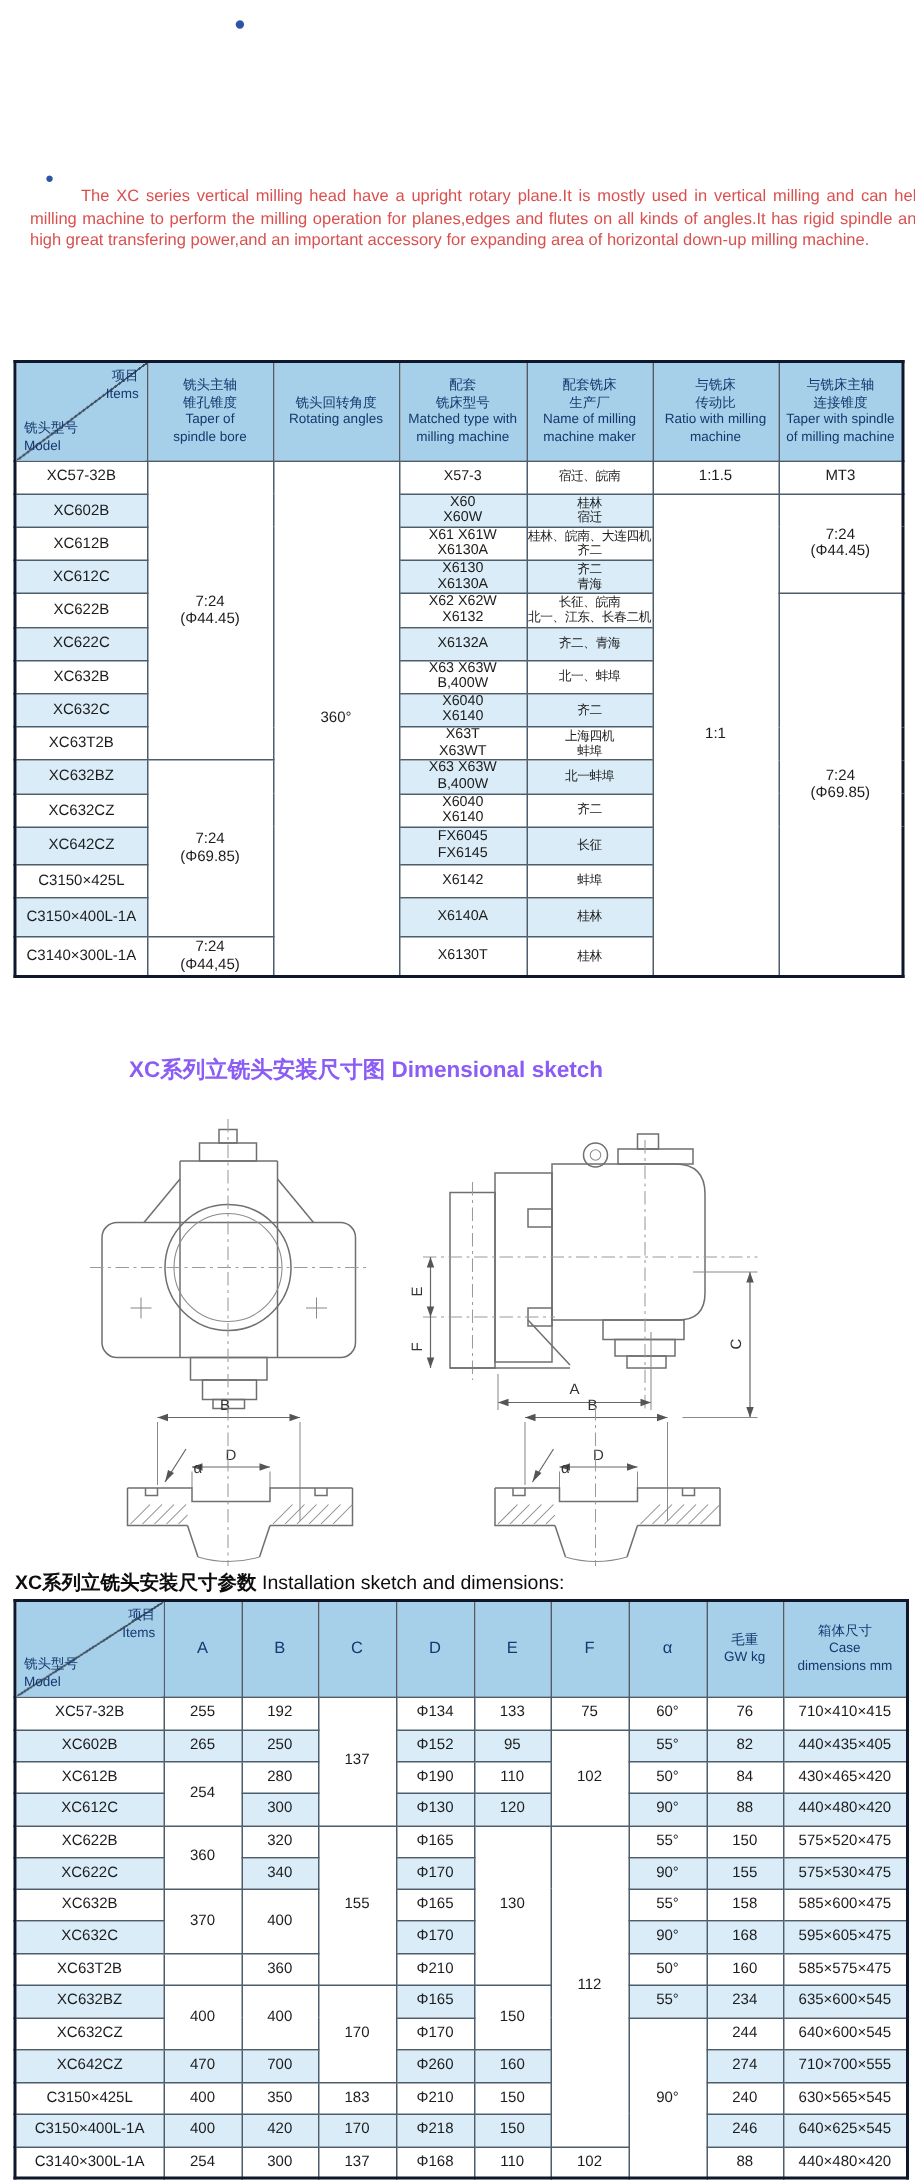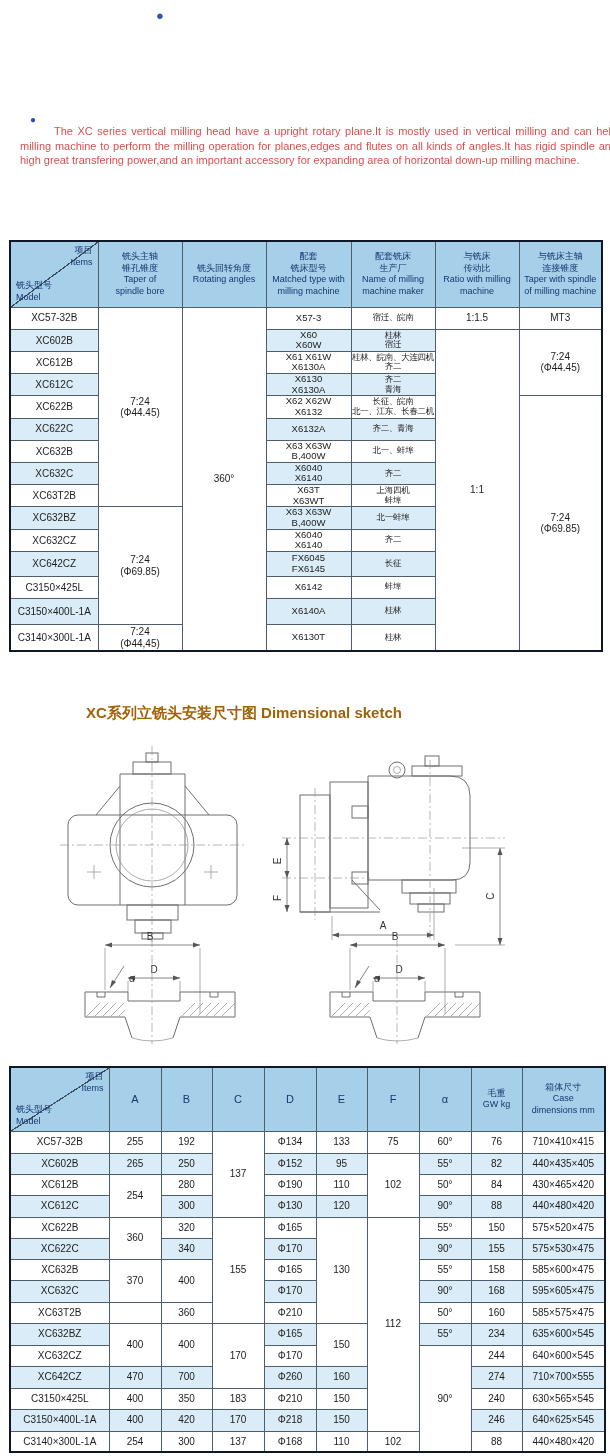--- a/index.html
+++ b/index.html
@@ -13,21 +13,21 @@
   #zh-bullet{position:absolute;left:156px;top:8px;color:#2c55a5;font-size:13px;font-weight:400;}
   #en-intro{position:absolute;left:8px;top:112px;width:597px;color:#d9504f;
             font-size:11px;line-height:14.6px;text-align:justify;text-indent:34px;}
   #en-bullet{position:absolute;left:30px;top:114px;color:#2c55a5;font-size:10px;}
 
   
   .sec-head{position:absolute;font-size:13px;color:#0d0d0d;}
   .sec-head .zh{font-weight:700;}
   .sec-head .en{font-weight:400;}
   #sketch-head{position:absolute;left:0;top:704px;width:488px;text-align:center;
-               font-size:15px;font-weight:700;color:#a16207;}
+               font-size:15px;font-weight:700;color:#8b5cf6;}
   #sketch-head .en{font-weight:700;}
 
   
   table{border-collapse:collapse;table-layout:fixed;border:2px solid #0f172a;}
   td,th{border:1px solid #4d5d6b;padding:0;text-align:center;vertical-align:middle;
         white-space:pre-line;overflow:hidden;}
   td{font-size:10px;color:#1c1c1c;line-height:1.12;}
   th{background:#a6cfe9;color:#17386e;font-weight:400;font-size:9px;line-height:1.3;}
   tr.alt td.pr{background:#d9ecf7;}
   td.mg{background:#ffffff;}
@@ -321,20 +321,23 @@
       <polygon class="arr" points="434,205 427,202.5 427,207.5"></polygon>
       <line class="thin" x1="332" y1="186" x2="332" y2="210"></line>
       <line class="thin" x1="434" y1="158" x2="434" y2="210"></line>
       <text class="lbl" x="383" y="199" text-anchor="middle">A</text>
     </g>
 
     <use href="#xsec" x="0" y="0"></use>
     <use href="#xsec" x="245" y="0"></use>
   </svg>
 
+  <div class="sec-head" style="left:10px;top:1046px;">
+    <span class="zh">XC系列立铣头安装尺寸参数</span><span> </span><span class="en">Installation sketch and dimensions:</span>
+  </div>
 
   <table id="dims-table">
     <colgroup>
         <col style="width:99px">
         <col style="width:52px">
         <col style="width:51px">
         <col style="width:52px">
         <col style="width:52px">
         <col style="width:51px">
         <col style="width:52px">

